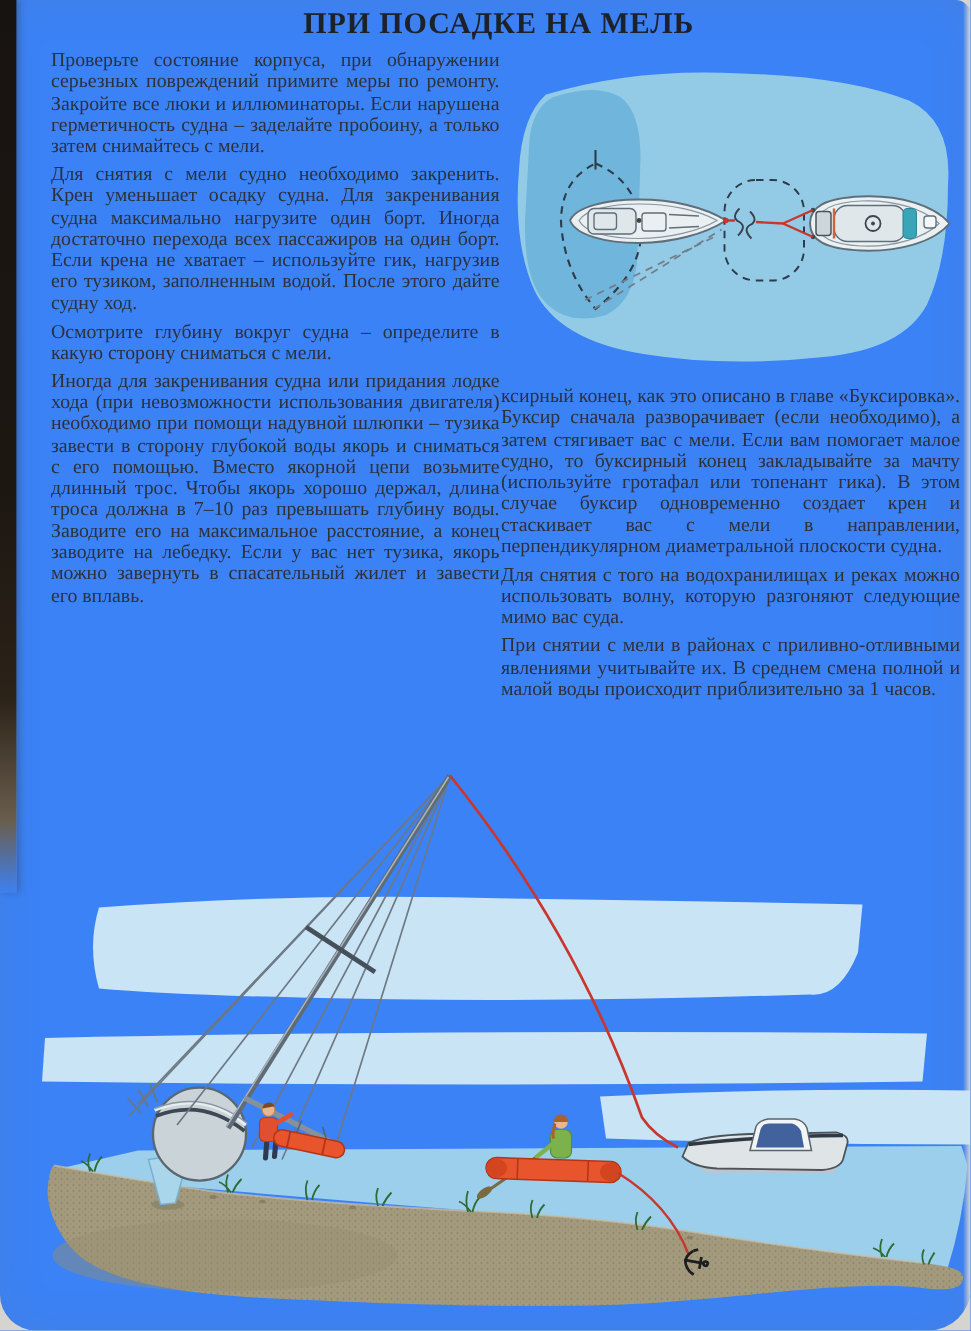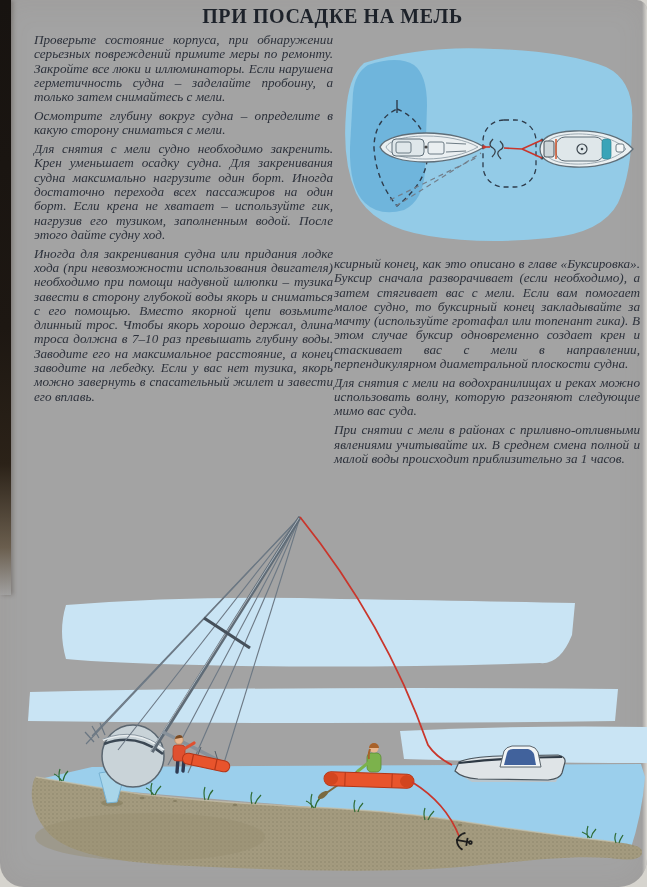--- a/index.html
+++ b/index.html
@@ -4,21 +4,21 @@
 <style>
   html,body{margin:0;padding:0;}
   body{
     width:647px;height:887px;
     background:#d6d4ce;
     font-family:"Liberation Serif","DejaVu Serif",serif;
     position:relative;overflow:hidden;
   }
   .page{
     position:absolute;left:0;top:0;width:647px;height:887px;
-    background:#a3a3a3;
+    background:#3b82f6;
     border-bottom-left-radius:24px;
     border-bottom-right-radius:28px;
     border-top-right-radius:10px;
     box-shadow:inset 0 0 30px rgba(120,110,95,.12);
     overflow:hidden;
   }
   .scan-edge{
     position:absolute;left:0;top:0;width:11px;height:595px;
     background:linear-gradient(to bottom,
       #171310 0%, #1d1712 55%, #2b2218 78%, #6a5e4e 92%, rgba(150,140,125,0) 100%);
@@ -32,40 +32,40 @@
     position:absolute;left:25px;top:5px;width:615px;
     margin:0;text-align:center;
     font-size:20px;font-weight:bold;letter-spacing:.6px;
     color:#1d222a;
   }
   .col{
     position:absolute;
     font-size:13.2px;line-height:14.3px;
     color:#2c313b;text-align:justify;
   }
-  .col p{margin:0 0 4.5px 0;font-style:italic;}
+  .col p{margin:0 0 4.5px 0;}
   .col-left{left:34px;top:33px;width:299px;}
   .col-right{left:334px;top:257px;width:306px;}
   .illo-top{position:absolute;left:334px;top:43px;width:311px;height:208px;}
   .illo-bottom{position:absolute;left:0px;top:505px;width:647px;height:382px;}
 </style>
 </head>
 <body>
 
 <div class="page">
 
   <div class="scan-edge"></div>
   <div class="edge-right"></div>
 
   <h1 class="title">ПРИ ПОСАДКЕ НА МЕЛЬ</h1>
 
   <div class="col col-left">
     <p>Проверьте состояние корпуса, при обнаружении серьезных повреждений примите меры по ремонту. Закройте все люки и иллюминаторы. Если нарушена герметичность судна – заделайте пробоину, а только затем снимайтесь с мели.</p>
+    <p>Для снятия с мели судно необходимо закренить. Крен уменьшает осадку судна. Для закренивания судна максимально нагрузите один борт. Иногда достаточно перехода всех пассажиров на один борт. Если крена не хватает – используйте гик, нагрузив его тузиком, заполненным водой. После этого дайте судну ход.</p>
     <p>Осмотрите глубину вокруг судна – определите в какую сторону сниматься с мели.</p>
-    <p>Для снятия с мели судно необходимо закренить. Крен уменьшает осадку судна. Для закренивания судна максимально нагрузите один борт. Иногда достаточно перехода всех пассажиров на один борт. Если крена не хватает – используйте гик, нагрузив его тузиком, заполненным водой. После этого дайте судну ход.</p>
     <p>Иногда для закренивания судна или придания лодке хода (при невозможности использования двигателя) необходимо при помощи надувной шлюпки – тузика завести в сторону глубокой воды якорь и сниматься с его помощью. Вместо якорной цепи возьмите длинный трос. Чтобы якорь хорошо держал, длина троса должна в 7–10 раз превышать глубину воды. Заводите его на максимальное расстояние, а конец заводите на лебедку. Если у вас нет тузика, якорь можно завернуть в спасательный жилет и завести его вплавь.</p>
   </div>
 
   <svg class="illo-top" viewBox="0 0 311 208">
 
     <path d="M30,20 Q90,2 160,6 Q230,8 272,24 Q301,38 298,80 Q298,130 284,160 Q268,190 215,195 Q150,202 95,193 Q38,184 22,150 Q8,118 12,70 Q14,34 30,20 Z" fill="#93cbe7"></path>
 
     <path d="M34,22 Q64,12 80,22 Q93,32 93,62 L91,128 Q89,158 70,167 Q46,174 31,160 Q15,145 16,104 L19,50 Q21,30 34,22 Z" fill="#6fb5dc"></path>
 
     <path d="M63,66 Q89,77 93,105 Q97,136 63,163 Q42,138 40,105 Q40,77 63,66 Z" fill="none" stroke="#2e3b4a" stroke-width="1.4" stroke-dasharray="5,4"></path>
@@ -109,21 +109,21 @@
       <circle cx="150" cy="104" r="1.8" fill="#c9362c"></circle>
     </g>
     <g fill="none" stroke="#3a434c" stroke-width="1.3">
       <path d="M159,96 q-6,6 0,9 q5,3 -1,9"></path>
       <path d="M166,98 q6,6 0,9 q-5,3 1,9"></path>
     </g>
   </svg>
 
   <div class="col col-right">
     <p>ксирный конец, как это описано в главе «Буксировка». Буксир сначала разворачивает (если необходимо), а затем стягивает вас с мели. Если вам помогает малое судно, то буксирный конец закладывайте за мачту (используйте гротафал или топенант гика). В этом случае буксир одновременно создает крен и стаскивает вас с мели в направлении, перпендикулярном диаметральной плоскости судна.</p>
-    <p>Для снятия с мели на водохранилищах и реках можно использовать волну, которую разгоняют следующие мимо вас суда.</p>
+    <p>Для снятия с того на водохранилищах и реках можно использовать волну, которую разгоняют следующие мимо вас суда.</p>
     <p>При снятии с мели в районах с приливно-отливными явлениями учитывайте их. В среднем смена полной и малой воды происходит приблизительно за 1 часов.</p>
   </div>
 
   <svg class="illo-bottom" viewBox="0 0 647 382">
     <defs>
       <pattern id="stipple" width="4" height="4" patternUnits="userSpaceOnUse">
         <circle cx="1" cy="1" r="0.7" fill="#6f684f" opacity="0.55"></circle>
         <circle cx="3" cy="3" r="0.6" fill="#8a8266" opacity="0.5"></circle>
       </pattern>
     </defs>

